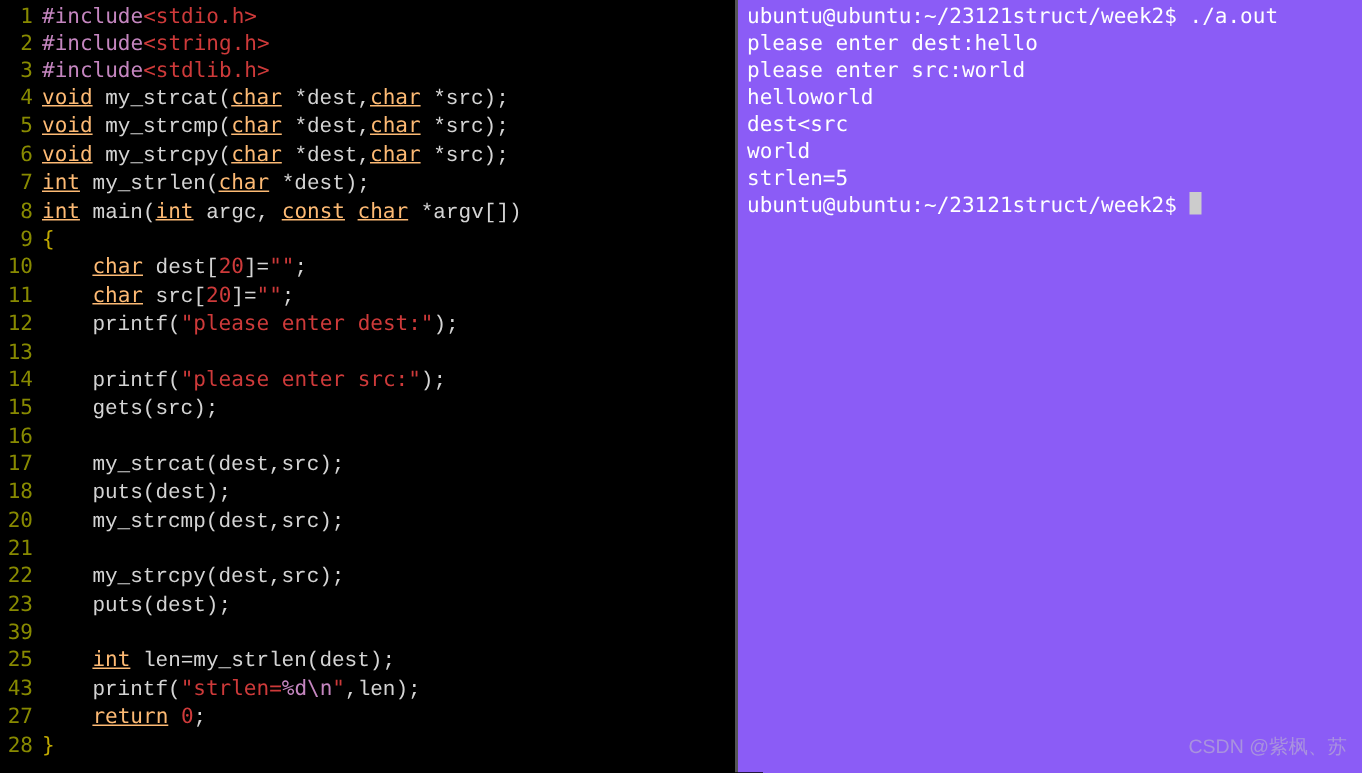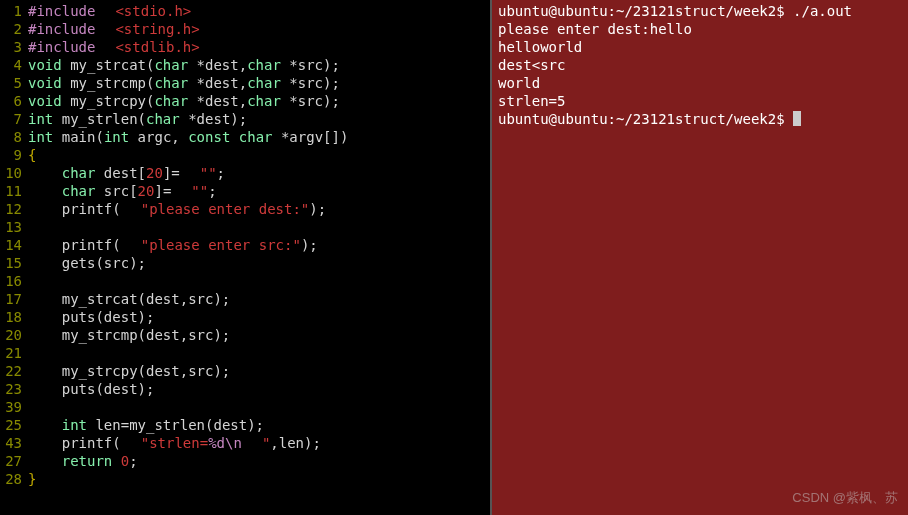--- a/index.html
+++ b/index.html
@@ -17,42 +17,42 @@
   width: 490px;
   background: #000;
   padding: 2px 0;
 }
 .divider {
   width: 2px;
   background: #555;
 }
 .terminal {
   flex: 1;
-  background: #7f1d1d;
+  background: #8b5cf6;
   padding: 2px 6px;
   color: #fff;
 }
 .line {
   display: flex;
   line-height: 18px;
   white-space: pre;
 }
 .gutter {
   width: 28px;
   text-align: right;
   color: #888a00;
   padding-right: 6px;
 }
 .code { color: #ccc; }
-.kw { color: #86efac; }
+.kw { color: #fdba74; text-decoration: underline; }
 .pre { color: #c586c0; }
-.str { color: #ce3a3a; margin-left: 20px; }
+.str { color: #ce3a3a; }
 .punc { color: #bfa800; }
 .num { color: #ce3a3a; }
-.ident { color: #d4d4d4; }
+.ident { color: #d4d4d4; font-family: Liberation Mono, monospace; }
 .escape { color: #c586c0; }
 .tline { line-height: 18px; white-space: pre; }
 .cursor {
   display: inline-block;
   width: 8px;
   height: 15px;
   background: #ccc;
   vertical-align: -2px;
 }
 .watermark {
@@ -94,20 +94,21 @@
     <div class="line"><span class="gutter">39</span><span class="code"></span></div>
     <div class="line"><span class="gutter">25</span><span class="code"><span class="ident">    </span><span class="kw">int</span><span class="ident"> len=my_strlen(dest);</span></span></div>
     <div class="line"><span class="gutter">43</span><span class="code"><span class="ident">    printf(</span><span class="str">"strlen=</span><span class="escape">%d\n</span><span class="str">"</span><span class="ident">,len);</span></span></div>
     <div class="line"><span class="gutter">27</span><span class="code"><span class="ident">    </span><span class="kw">return</span><span class="ident"> </span><span class="num">0</span><span class="ident">;</span></span></div>
     <div class="line"><span class="gutter">28</span><span class="code"><span class="punc">}</span></span></div>
   </div>
 <div class="divider"></div>
 <div class="terminal">
   <div class="tline"><span>ubuntu@ubuntu:</span><span>~/23121struct/week2</span><span>$ </span><span>./a.out</span></div>
   <div class="tline">please enter dest:hello</div>
+  <div class="tline">please enter src:world</div>
   <div class="tline">helloworld</div>
   <div class="tline">dest&lt;src</div>
   <div class="tline">world</div>
   <div class="tline">strlen=5</div>
   <div class="tline"><span>ubuntu@ubuntu:</span><span>~/23121struct/week2</span><span>$ </span><span class="cursor"></span></div>
 </div>
 
 <div class="watermark">CSDN @紫枫、苏</div>
 
 </body></html>

